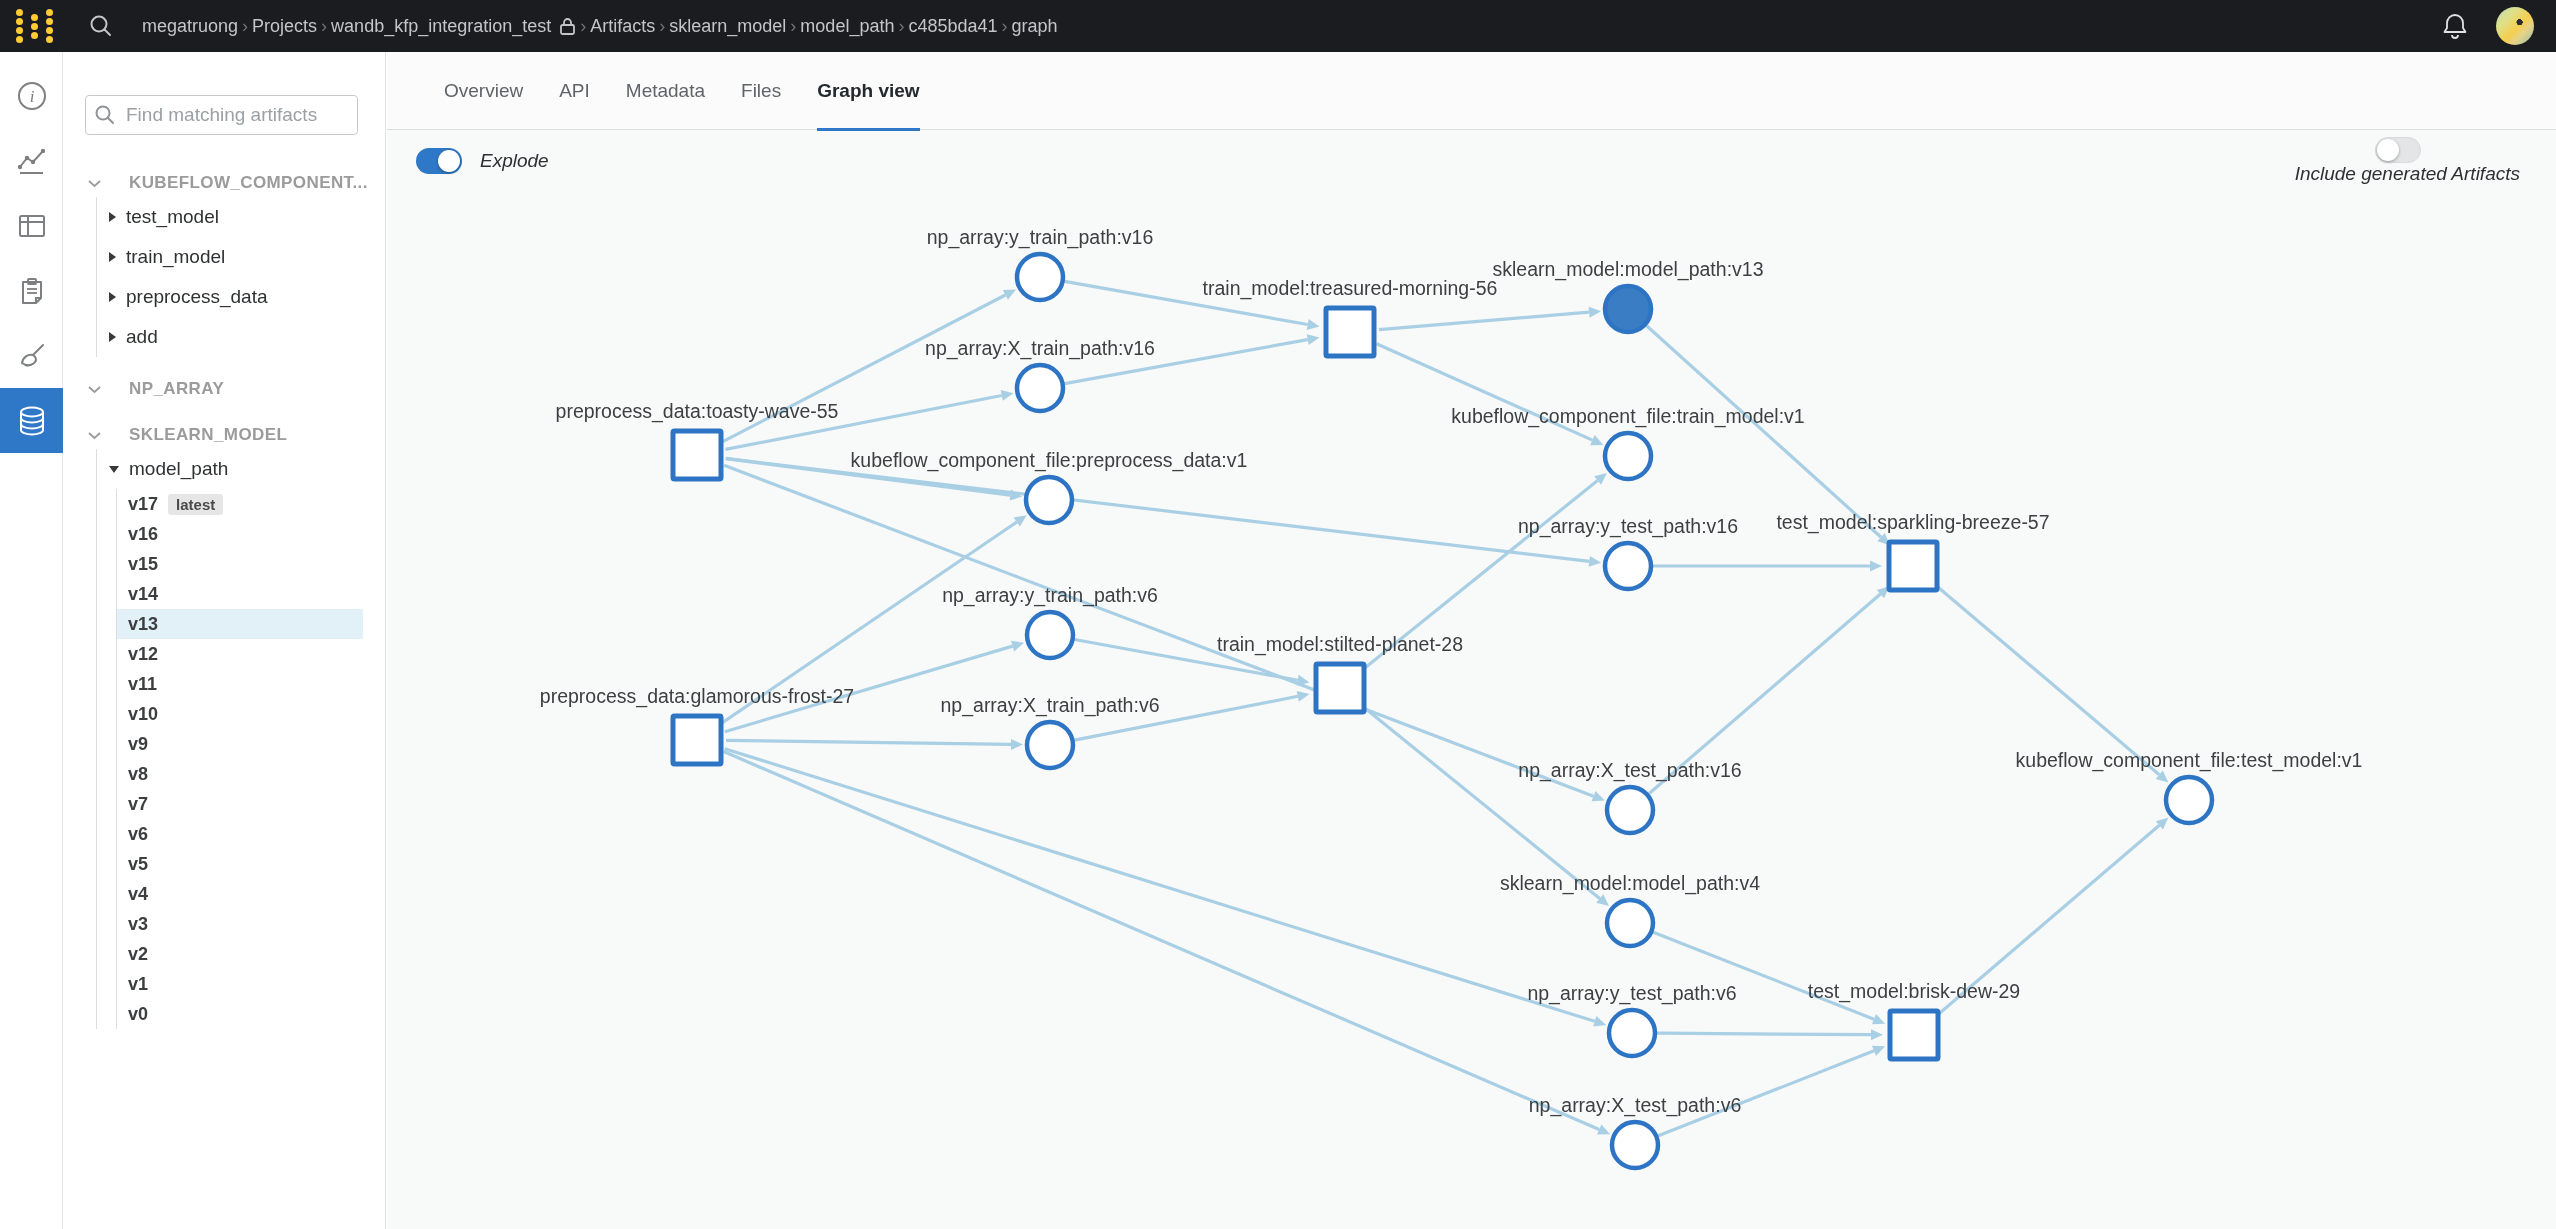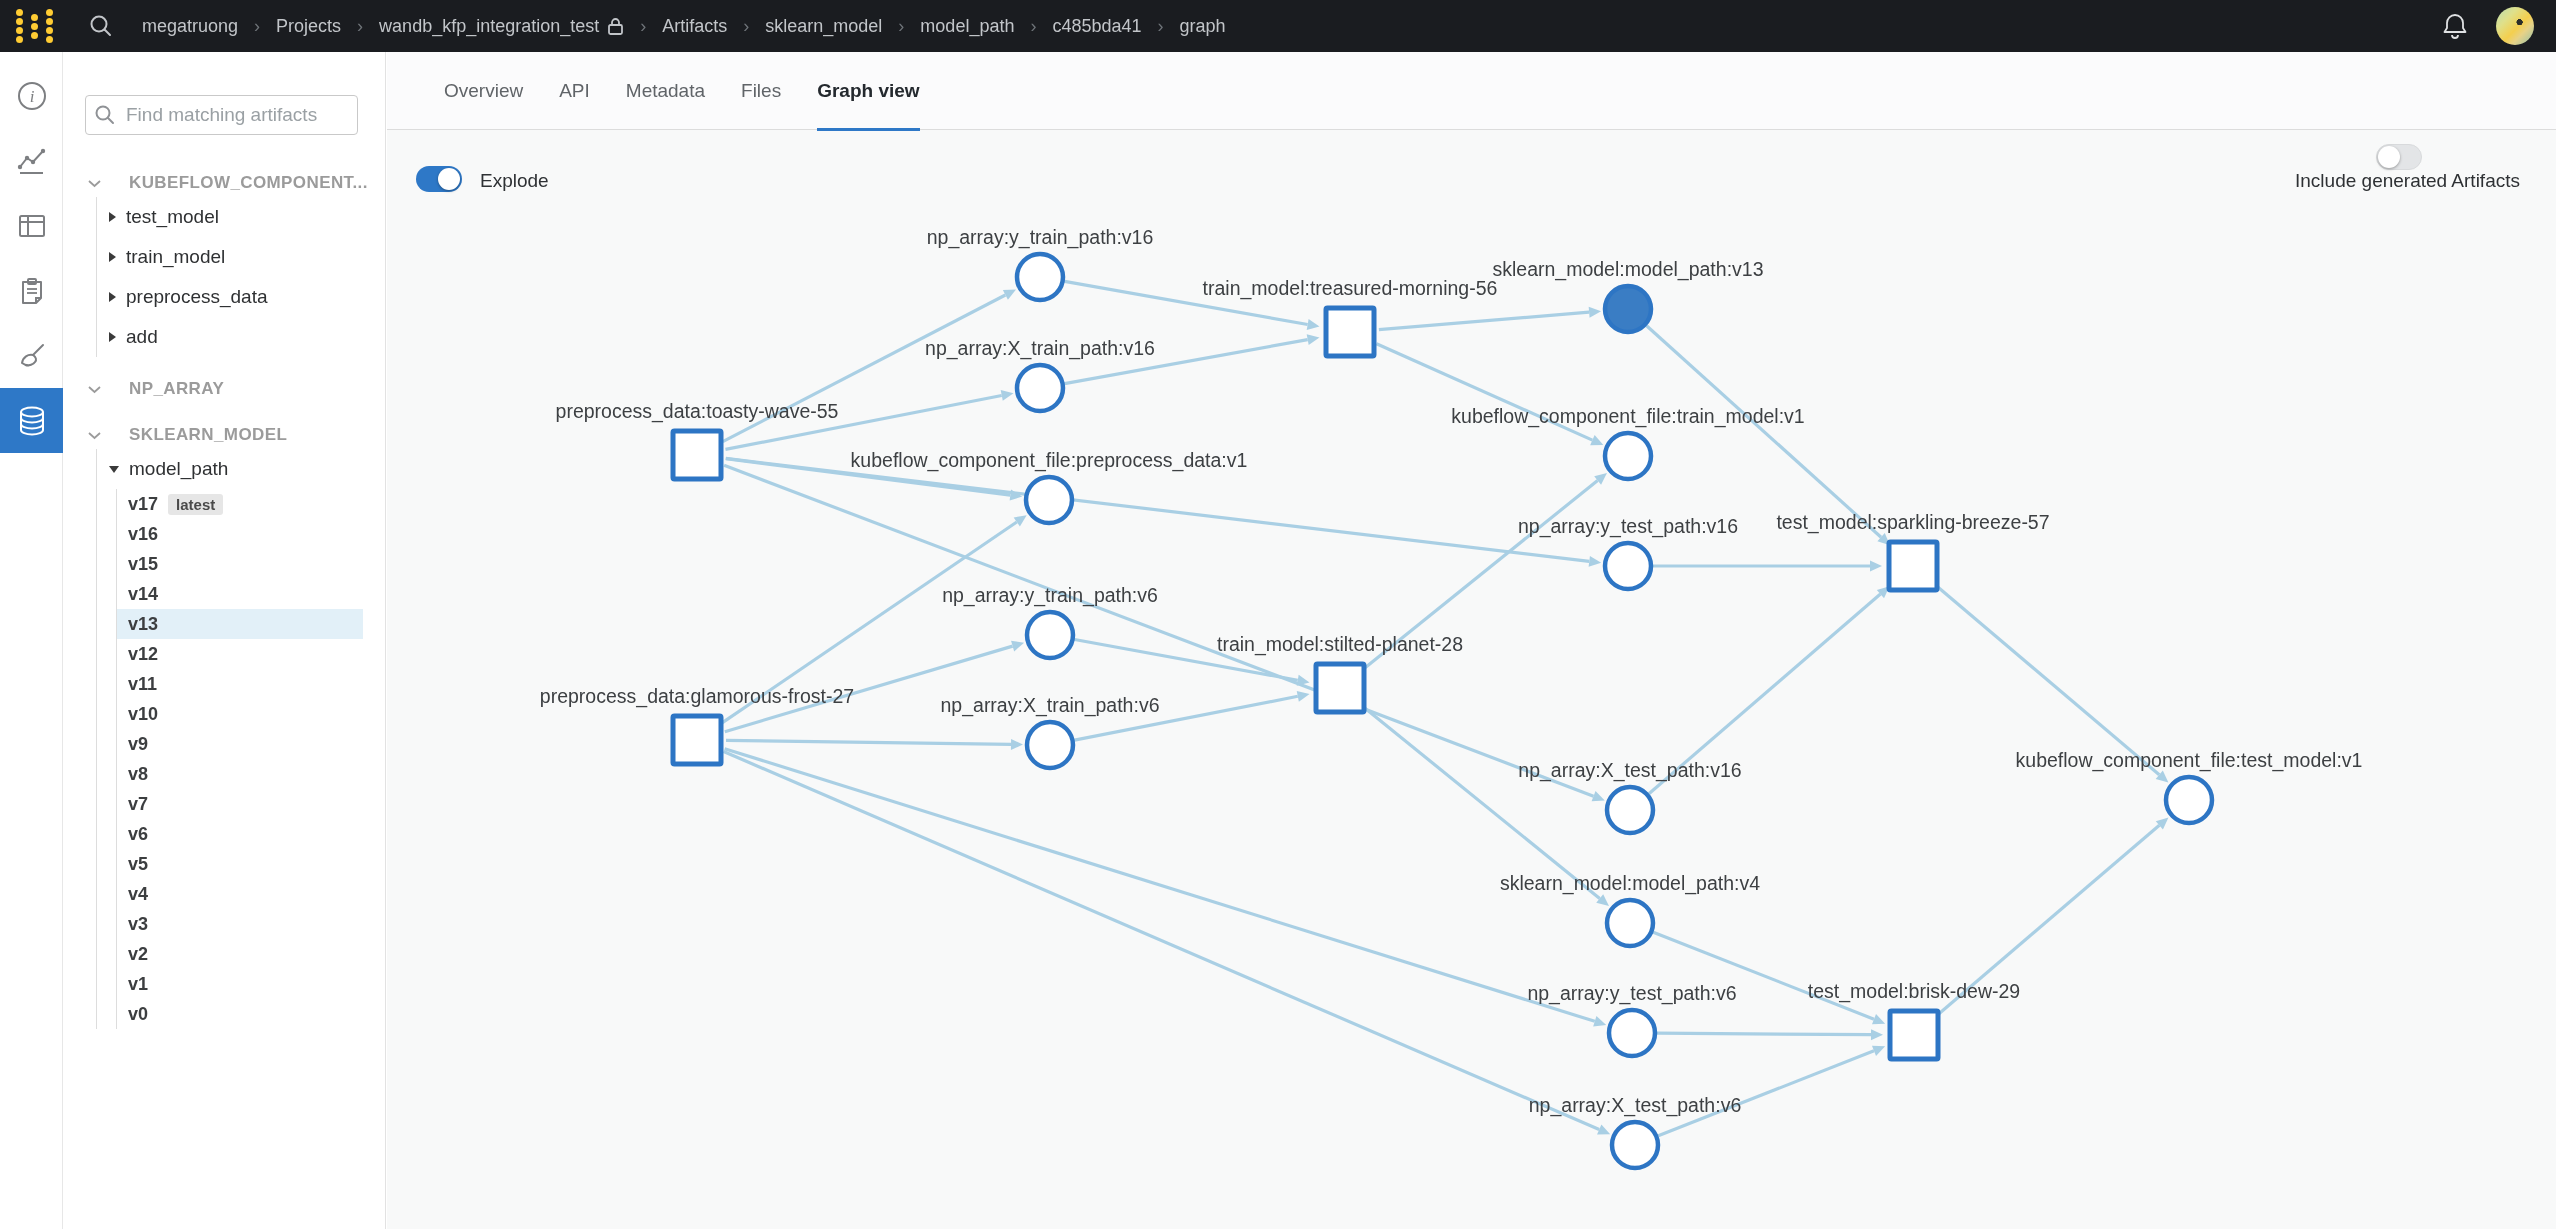--- a/index.html
+++ b/index.html
@@ -5,21 +5,21 @@
   * { margin:0; padding:0; box-sizing:border-box; }
   html,body { width:2556px; height:1229px; overflow:hidden;
     font-family:"Liberation Sans","DejaVu Sans",sans-serif; background:#fff; }
 
   
   .topbar { position:absolute; left:0; top:0; width:2556px; height:52px;
     background:#1a1c20; display:flex; align-items:center; z-index:30; }
   .logo { width:44px; height:34px; margin-left:16px; position:relative; flex:none; }
   .logo i { position:absolute; border-radius:50%; background:#ffcc33; }
   .search-glyph { margin-left:28px; flex:none; }
-  .crumbs { display:flex; align-items:center; margin-left:28px; font-size:18px; color:#c2c5c9; gap:16px; }
+  .crumbs { display:flex; align-items:center; margin-left:28px; font-size:18px; color:#c2c5c9; gap:4px; }
   .crumb { cursor:pointer; display:flex; align-items:center; gap:8px; }
   .crumb-sep { color:#6e7378; font-size:18px; }
   .topbar-right { margin-left:auto; display:flex; align-items:center; gap:26px; margin-right:22px; }
   .avatar { width:38px; height:38px; border-radius:50%;
     background:radial-gradient(circle at 62% 40%, #2a2d2a 0 9%, transparent 10%),
                linear-gradient(135deg,#b9ddb4 0%,#dfe08a 30%,#f4cf4e 55%,#e7d287 70%,#8fc0ab 100%); }
 
   
   .rail { position:absolute; left:0; top:52px; width:63px; height:1177px; background:#fff;
     border-right:1px solid #e7e7e7; z-index:20; padding-top:11px; }
@@ -58,21 +58,21 @@
   .main { position:absolute; left:387px; top:52px; width:2169px; height:1177px; background:#f8f9f9; }
   .tabsbar { position:absolute; left:0; top:0; width:2169px; height:78px; background:#fbfbfc;
     border-bottom:1px solid #dcdcdc; display:flex; align-items:center; padding-left:57px; gap:36px; }
   .tab { font-size:19px; color:#606468; height:78px; display:flex; align-items:center;
     cursor:pointer; position:relative; }
   .tab.active { color:#24292e;font-weight:bold; }
   .tab.active::after { content:""; position:absolute; left:0; right:0; bottom:-1px; height:3px;
     background:#2e78c7; }
 
   .controls { position:absolute; left:0; top:78px; width:2169px; height:62px; display:flex;
-    align-items:flex-end; }
+    align-items:center;font-style:italic; }
   .toggle { width:46px; height:26px; border-radius:13px; position:relative; flex:none; cursor:pointer; }
   .toggle .knob { position:absolute; top:2px; width:22px; height:22px; border-radius:50%; background:#fff;
     box-shadow:0 1px 3px rgba(0,0,0,.35); }
   .toggle.on { background:#2e78c7; } .toggle.on .knob { right:2px; }
   .toggle.off { background:#e3e5e7; border:1px solid #d8dadc; } .toggle.off .knob { left:1px; top:1px; }
   .ctl-label { font-size:19px; color:#2e3134; margin-left:18px; }
   .ctl-right { margin-left:auto; display:flex; align-items:center; margin-right:36px;flex-direction:column; }
 
   .graph-wrap { position:absolute; left:0; top:88px; width:2169px; height:1089px; }
   .graph-wrap svg text { font-family:"Liberation Sans","DejaVu Sans",sans-serif; }

